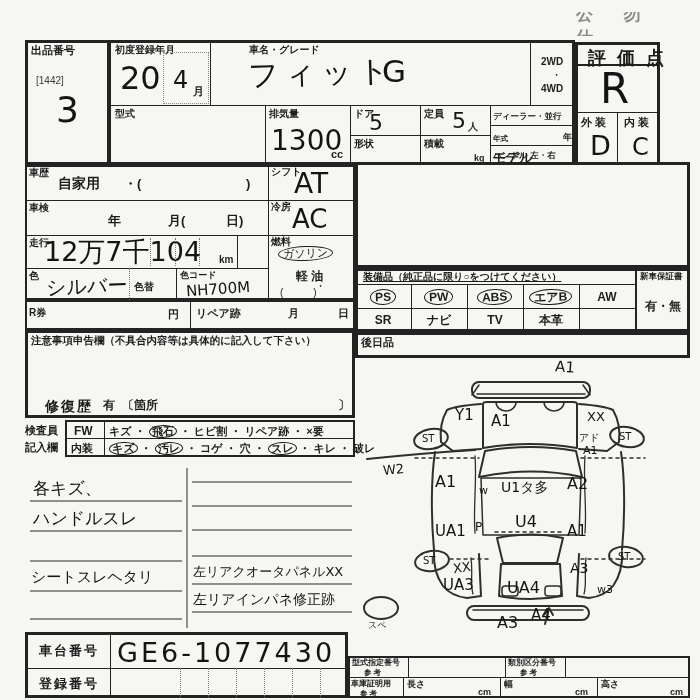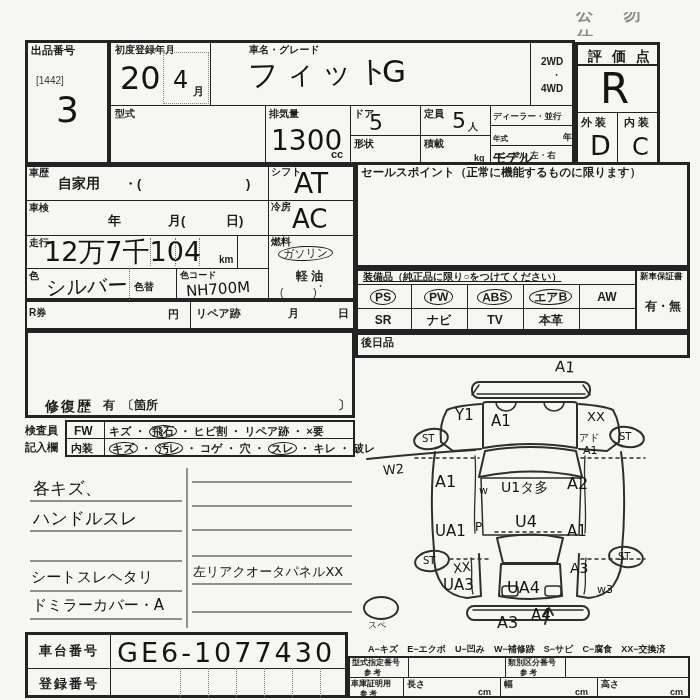--- a/index.html
+++ b/index.html
@@ -49,21 +49,21 @@
   <span class="hw" style="left:248px;top:58px;font-size:30px;letter-spacing:6px;transform:rotate(-2deg);">フィット</span>
   <span class="hw" style="left:382px;top:56px;font-size:31px;">G</span>
 
   <div class="vl" style="left:530px;top:40px;height:65px;"></div>
   <span class="lbl" style="left:541px;top:57px;font-size:10px;">2WD</span>
   <span class="lbl" style="left:552px;top:71px;font-size:9px;">・</span>
   <span class="lbl" style="left:541px;top:84px;font-size:10px;">4WD</span>
 
   <div class="b b3" style="left:575px;top:42px;width:85px;height:123px;"></div>
   <div class="hl" style="left:575px;top:64px;width:85px;border-top-width:2.5px;"></div>
-  <span class="lbl" style="left:588px;top:49px;font-size:14px;letter-spacing:3px;">評 価 点</span>
+  <span class="lbl" style="left:588px;top:49px;font-size:18px;letter-spacing:3px;">評 価 点</span>
   <span class="hw" style="left:600px;top:68px;font-size:42px;">R</span>
   <div class="hl" style="left:575px;top:112px;width:85px;"></div>
   <div class="vl" style="left:617px;top:112px;height:53px;"></div>
   <span class="lbl" style="left:581px;top:117px;font-size:11px;">外 装</span>
   <span class="lbl" style="left:624px;top:117px;font-size:11px;">内 装</span>
   <span class="hw" style="left:590px;top:132px;font-size:27px;">D</span>
   <span class="hw" style="left:632px;top:135px;font-size:24px;">C</span>
 
   <div class="hl" style="left:110px;top:105px;width:465px;"></div>
   <span class="lbl" style="left:115px;top:109px;font-size:10px;">型式</span>
@@ -137,20 +137,21 @@
 
   <div class="b" style="left:25px;top:300px;width:330px;height:30px;"></div>
   <span class="lbl" style="left:29px;top:308px;font-size:10px;">R券</span>
   <span class="lbl" style="left:168px;top:309px;font-size:11px;">円</span>
   <div class="vl" style="left:190px;top:300px;height:30px;"></div>
   <span class="lbl" style="left:196px;top:308px;font-size:11px;">リペア跡</span>
   <span class="lbl" style="left:288px;top:308px;font-size:11px;">月</span>
   <span class="lbl" style="left:338px;top:308px;font-size:11px;">日</span>
 
   <div class="b b3" style="left:25px;top:330px;width:330px;height:88px;"></div>
+  <span class="lbl" style="left:31px;top:335px;font-size:10.5px;">注意事項申告欄（不具合内容等は具体的に記入して下さい）</span>
   <span class="lbl" style="left:45px;top:399px;font-size:14px;letter-spacing:2px;">修復歴</span>
   <span class="lbl" style="left:103px;top:399px;font-size:12px;">有</span>
   <span class="lbl" style="left:122px;top:399px;font-size:12px;">〔箇所</span>
   <span class="lbl" style="left:338px;top:399px;font-size:12px;">〕</span>
 
   <span class="lbl" style="left:25px;top:425px;font-size:11px;">検査員</span>
   <span class="lbl" style="left:25px;top:442px;font-size:11px;">記入欄</span>
   <div class="b" style="left:65px;top:420px;width:290px;height:37px;"></div>
   <div class="vl" style="left:104px;top:420px;height:37px;"></div>
   <div class="hl" style="left:65px;top:438px;width:290px;"></div>
@@ -167,38 +168,37 @@
   <div class="rule" style="left:30px;top:618px;width:152px;"></div>
   <div class="rule" style="left:192px;top:481px;width:160px;"></div>
   <div class="rule" style="left:192px;top:505px;width:160px;"></div>
   <div class="rule" style="left:192px;top:529px;width:160px;"></div>
   <div class="rule" style="left:192px;top:555px;width:160px;"></div>
   <div class="rule" style="left:192px;top:583px;width:160px;"></div>
   <div class="rule" style="left:192px;top:611px;width:160px;"></div>
   <span class="hw" style="left:33px;top:480px;font-size:17px;">各キズ、</span>
   <span class="hw" style="left:33px;top:510px;font-size:17px;">ハンドルスレ</span>
   <span class="hw" style="left:31px;top:570px;font-size:15px;">シートスレヘタリ</span>
-  <span class="hw" style="left:32px;top:598px;font-size:15px;">ドミラーカバー・A</span>
   <span class="hw" style="left:193px;top:565px;font-size:13px;">左リアクオータパネルXX</span>
+  <span class="hw" style="left:193px;top:592px;font-size:14px;">左リアインパネ修正跡</span>
 
   <div class="b b3" style="left:25px;top:632px;width:323px;height:66px;"></div>
   <div class="vl" style="left:110px;top:632px;height:66px;"></div>
   <div class="hl" style="left:25px;top:668px;width:323px;"></div>
   <span class="lbl" style="left:39px;top:644px;font-size:13px;letter-spacing:2px;">車台番号</span>
   <span class="hw" style="left:117px;top:639px;font-size:27px;letter-spacing:3px;">GE6-1077430</span>
   <span class="lbl" style="left:39px;top:677px;font-size:13px;letter-spacing:2px;">登録番号</span>
   <div class="dv" style="left:180px;top:668px;height:30px;"></div>
   <div class="dv" style="left:208px;top:668px;height:30px;"></div>
   <div class="dv" style="left:236px;top:668px;height:30px;"></div>
   <div class="dv" style="left:264px;top:668px;height:30px;"></div>
   <div class="dv" style="left:292px;top:668px;height:30px;"></div>
   <div class="dv" style="left:320px;top:668px;height:30px;"></div>
 
   <div class="b b3" style="left:355px;top:162px;width:335px;height:106px;"></div>
-  <span class="lbl" style="left:361px;top:167px;font-size:11.5px;">セールスポイント（正常に機能するものに限ります）</span>
 
   <div class="b b3" style="left:355px;top:268px;width:335px;height:64px;"></div>
   <span class="lbl" style="left:363px;top:272px;font-size:10px;text-decoration:underline;">装備品（純正品に限り○をつけてください）</span>
   <div class="vl" style="left:635px;top:268px;height:64px;border-left-width:2.5px;"></div>
   <div class="hl" style="left:355px;top:284px;width:280px;"></div>
   <div class="hl" style="left:355px;top:308px;width:280px;"></div>
   <div class="vl" style="left:411px;top:284px;height:48px;"></div>
   <div class="vl" style="left:467px;top:284px;height:48px;"></div>
   <div class="vl" style="left:523px;top:284px;height:48px;"></div>
   <div class="vl" style="left:579px;top:284px;height:48px;"></div>
@@ -289,21 +289,20 @@
     <span class="hw" style="left:263px;top:194px;font-size:10px;">ST</span>
     <span class="hw" style="left:98px;top:203px;font-size:13px;transform:rotate(-8deg);">XX</span>
     <span class="hw" style="left:88px;top:220px;font-size:15px;">UA3</span>
     <span class="hw" style="left:152px;top:222px;font-size:16px;">UA4</span>
     <span class="hw" style="left:242px;top:226px;font-size:11px;">w3</span>
     <span class="hw" style="left:142px;top:257px;font-size:16px;">A3</span>
     <span class="hw" style="left:176px;top:250px;font-size:15px;">A4</span>
     <span class="hw" style="left:13px;top:263px;font-size:9px;">スペ</span>
   </div>
 
-  <span class="lbl" style="left:368px;top:645px;font-size:9px;">A−キズ　E−エクボ　U−凹み　W−補修跡　S−サビ　C−腐食　XX−交換済</span>
 
   <div class="b" style="left:348px;top:656px;width:342px;height:42px;"></div>
   <div class="hl" style="left:348px;top:677px;width:342px;"></div>
   <div class="vl" style="left:408px;top:656px;height:21px;"></div>
   <div class="vl" style="left:505px;top:656px;height:21px;"></div>
   <div class="vl" style="left:565px;top:656px;height:21px;"></div>
   <span class="lbl" style="left:352px;top:659px;font-size:8px;">型式指定番号</span>
   <span class="lbl" style="left:364px;top:669px;font-size:7.5px;">参 考</span>
   <span class="lbl" style="left:508px;top:659px;font-size:8px;">類別区分番号</span>
   <span class="lbl" style="left:520px;top:669px;font-size:7.5px;">参 考</span>

